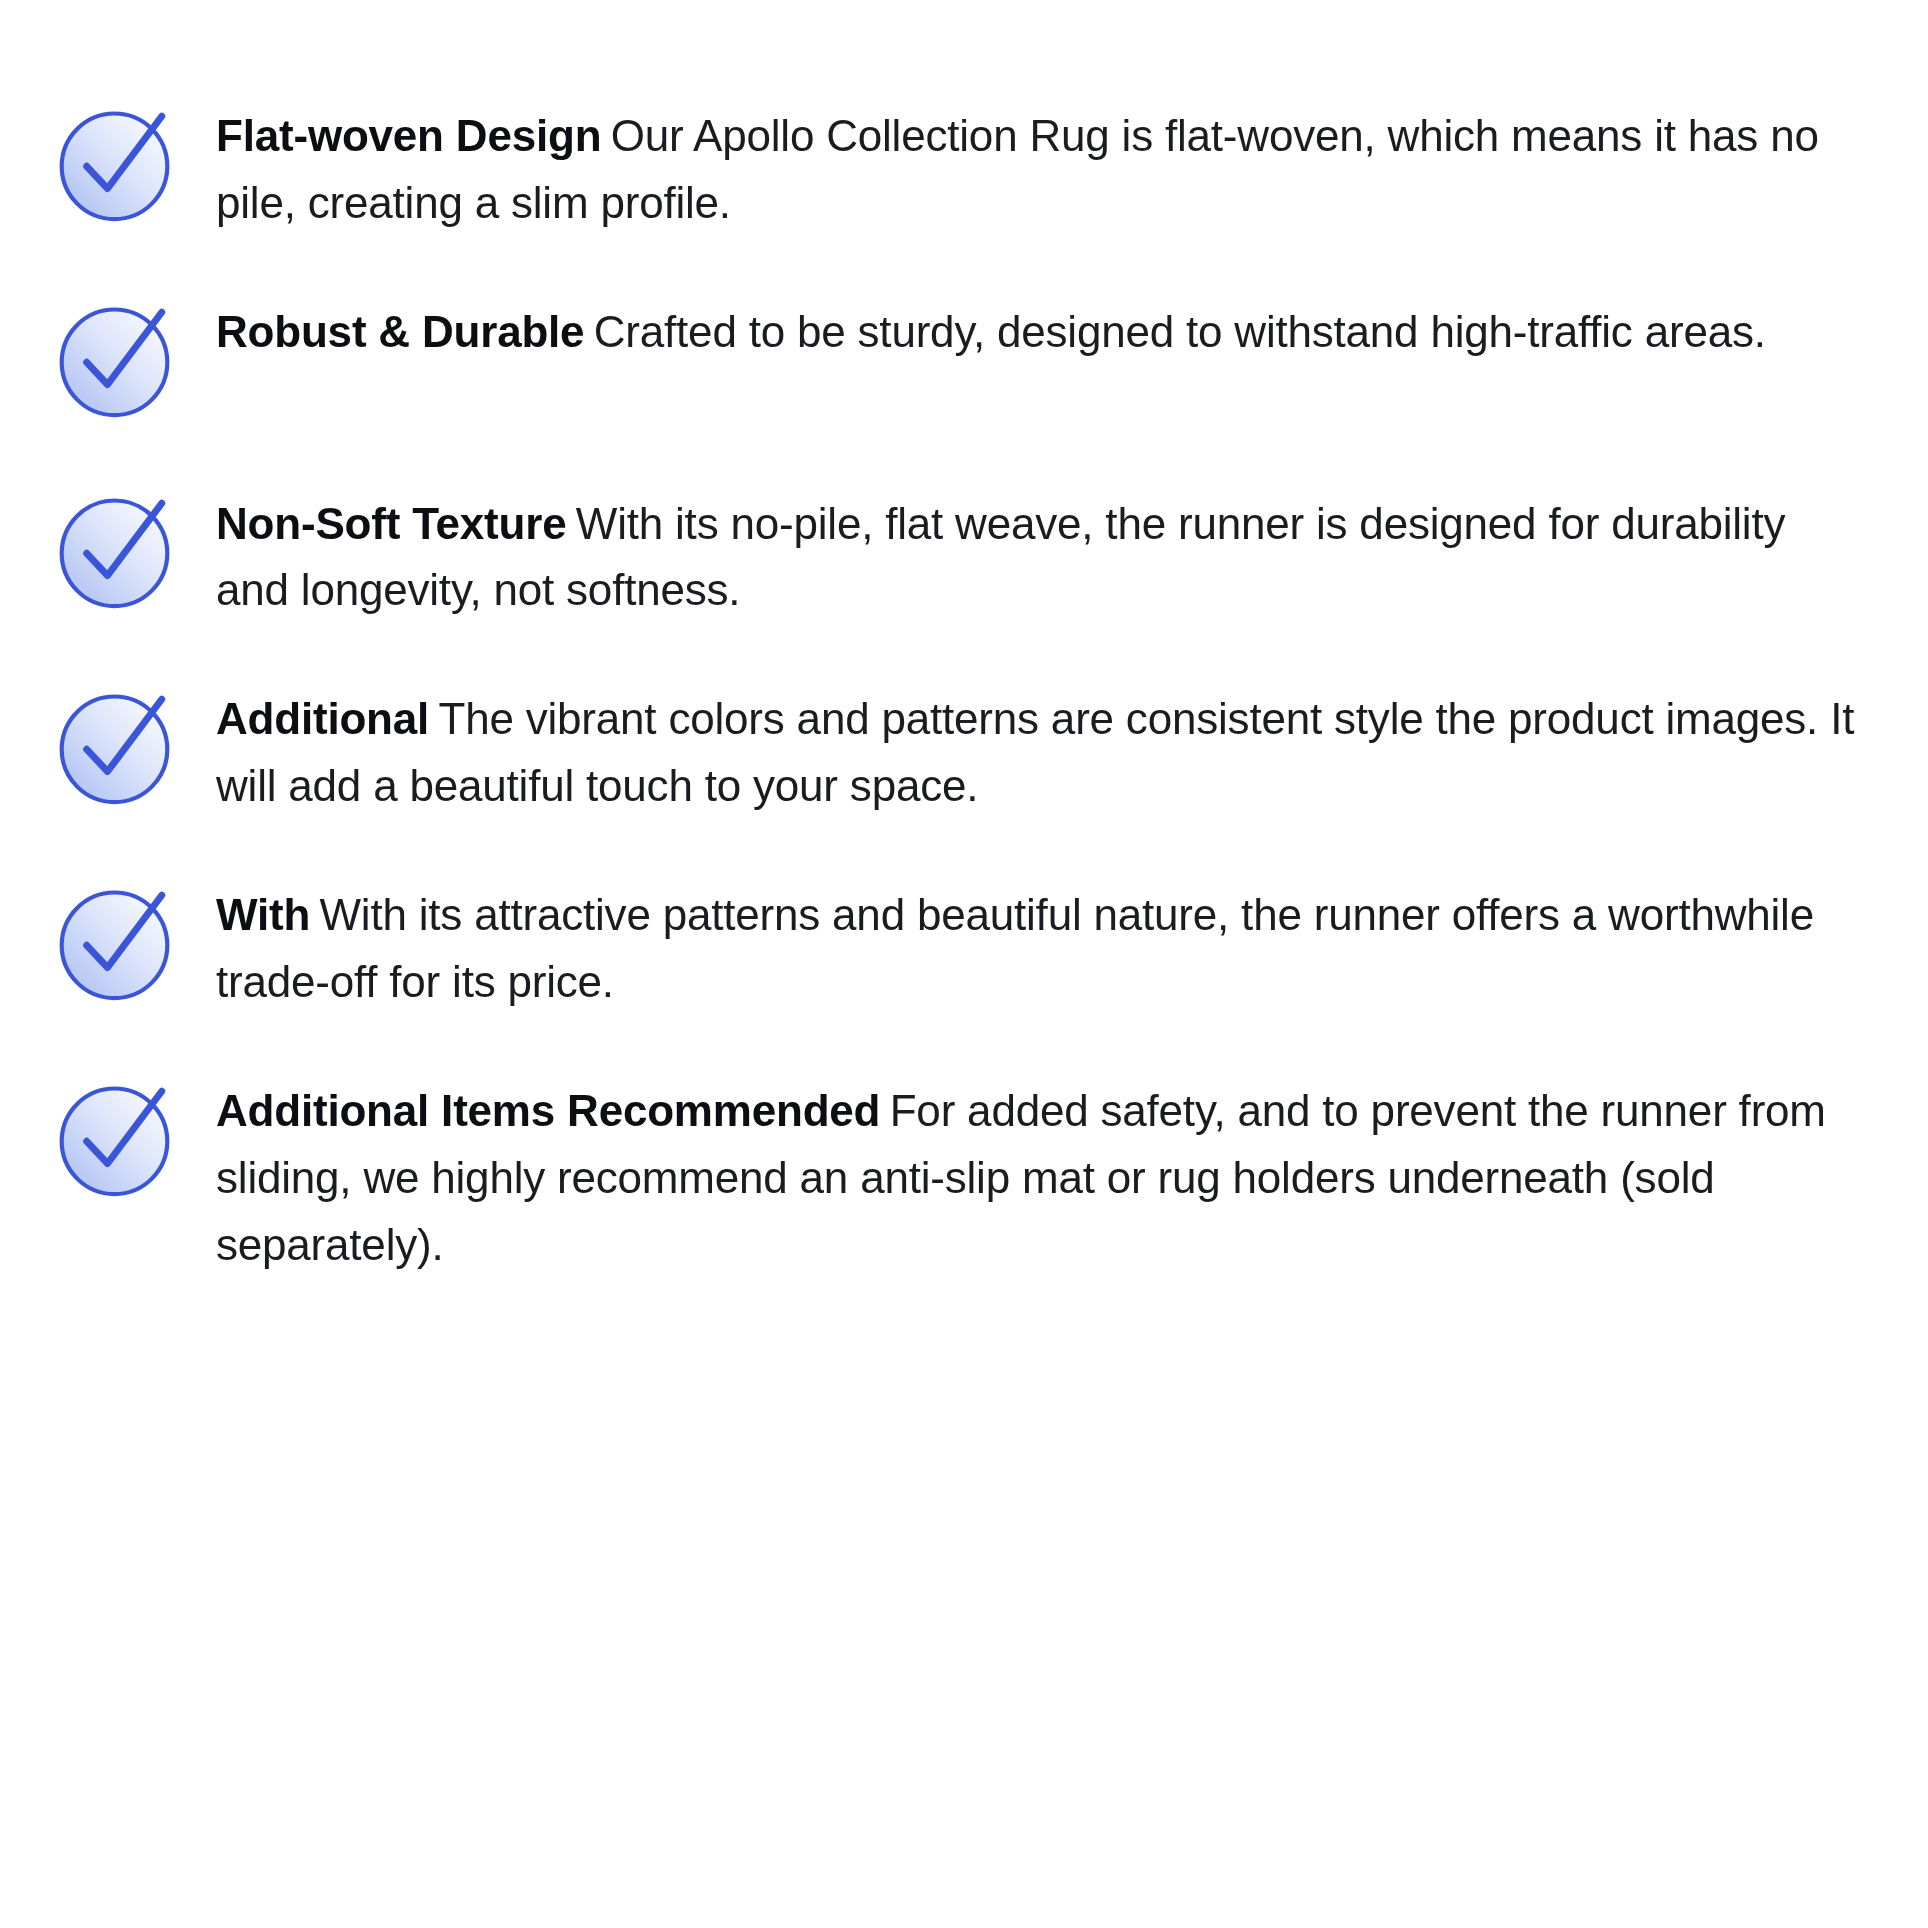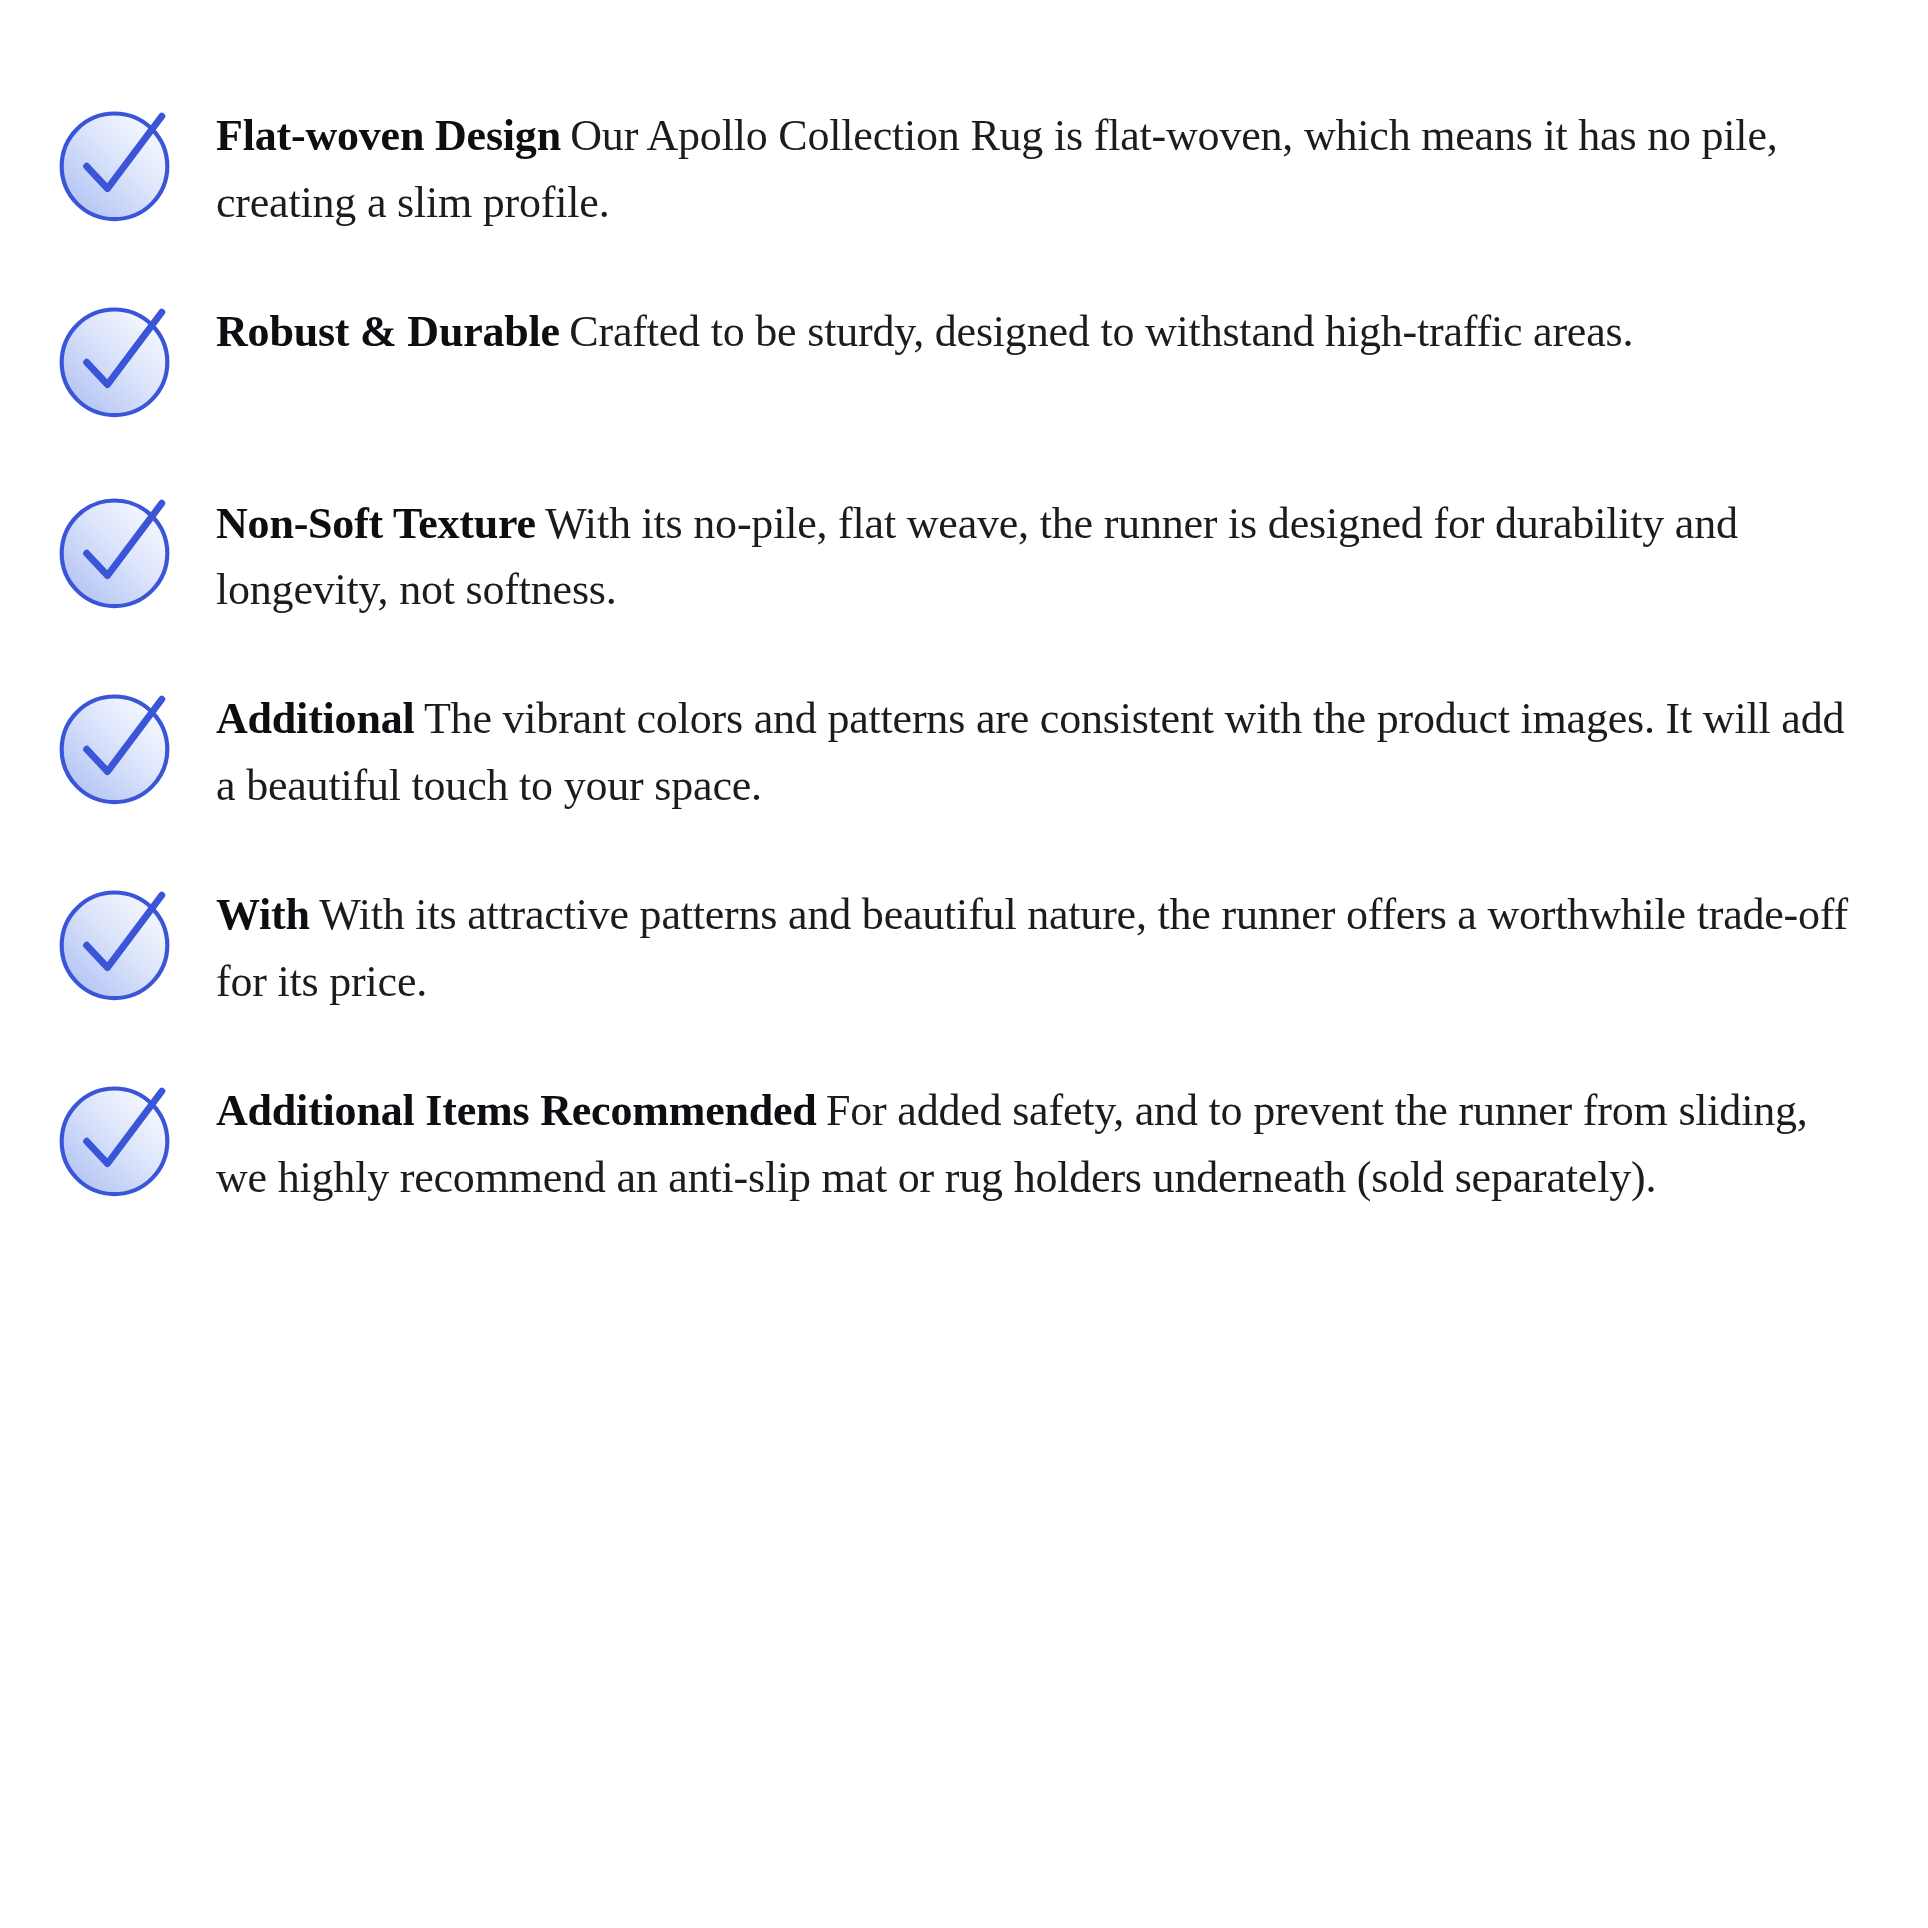--- a/index.html
+++ b/index.html
@@ -11,21 +11,20 @@
     background: #ffffff;
     font-family: "Liberation Sans", sans-serif;
   }
   .page {
     width: 1928px;
     height: 1928px;
     background: #ffffff;
     padding: 90px 66px 56px 45px;
     display: flex;
     flex-direction: column;
-    font-family: Liberation Serif, serif;
   }
   .feature-list {
     display: flex;
     flex-direction: column;
     gap: 49px;
   }
   .feature-item {
     display: flex;
     align-items: flex-start;
     gap: 32px;
@@ -110,21 +109,21 @@
     </div>
 
     <div class="feature-item">
       <div class="check-icon">
         <svg viewBox="0 0 100 100" xmlns="http://www.w3.org/2000/svg">
           <circle cx="50" cy="52" r="38" fill="url(#g1)" stroke="#3b55d9" stroke-width="3"></circle>
           <path d="M30 52 L45 68 L84 16" fill="none" stroke="#3b55d9" stroke-width="5" stroke-linecap="round" stroke-linejoin="round"></path>
         </svg>
       </div>
       <div class="feature-text">
-        <span class="feature-title">Additional</span><span class="feature-body">The vibrant colors and patterns are consistent with the product images. It will add a beautiful touch to your space.</span>
+        <span class="feature-title">Additional</span><span class="feature-body">The vibrant colors and patterns are consistent style the product images. It will add a beautiful touch to your space.</span>
       </div>
     </div>
 
     <div class="feature-item">
       <div class="check-icon">
         <svg viewBox="0 0 100 100" xmlns="http://www.w3.org/2000/svg">
           <circle cx="50" cy="52" r="38" fill="url(#g1)" stroke="#3b55d9" stroke-width="3"></circle>
           <path d="M30 52 L45 68 L84 16" fill="none" stroke="#3b55d9" stroke-width="5" stroke-linecap="round" stroke-linejoin="round"></path>
         </svg>
       </div>

